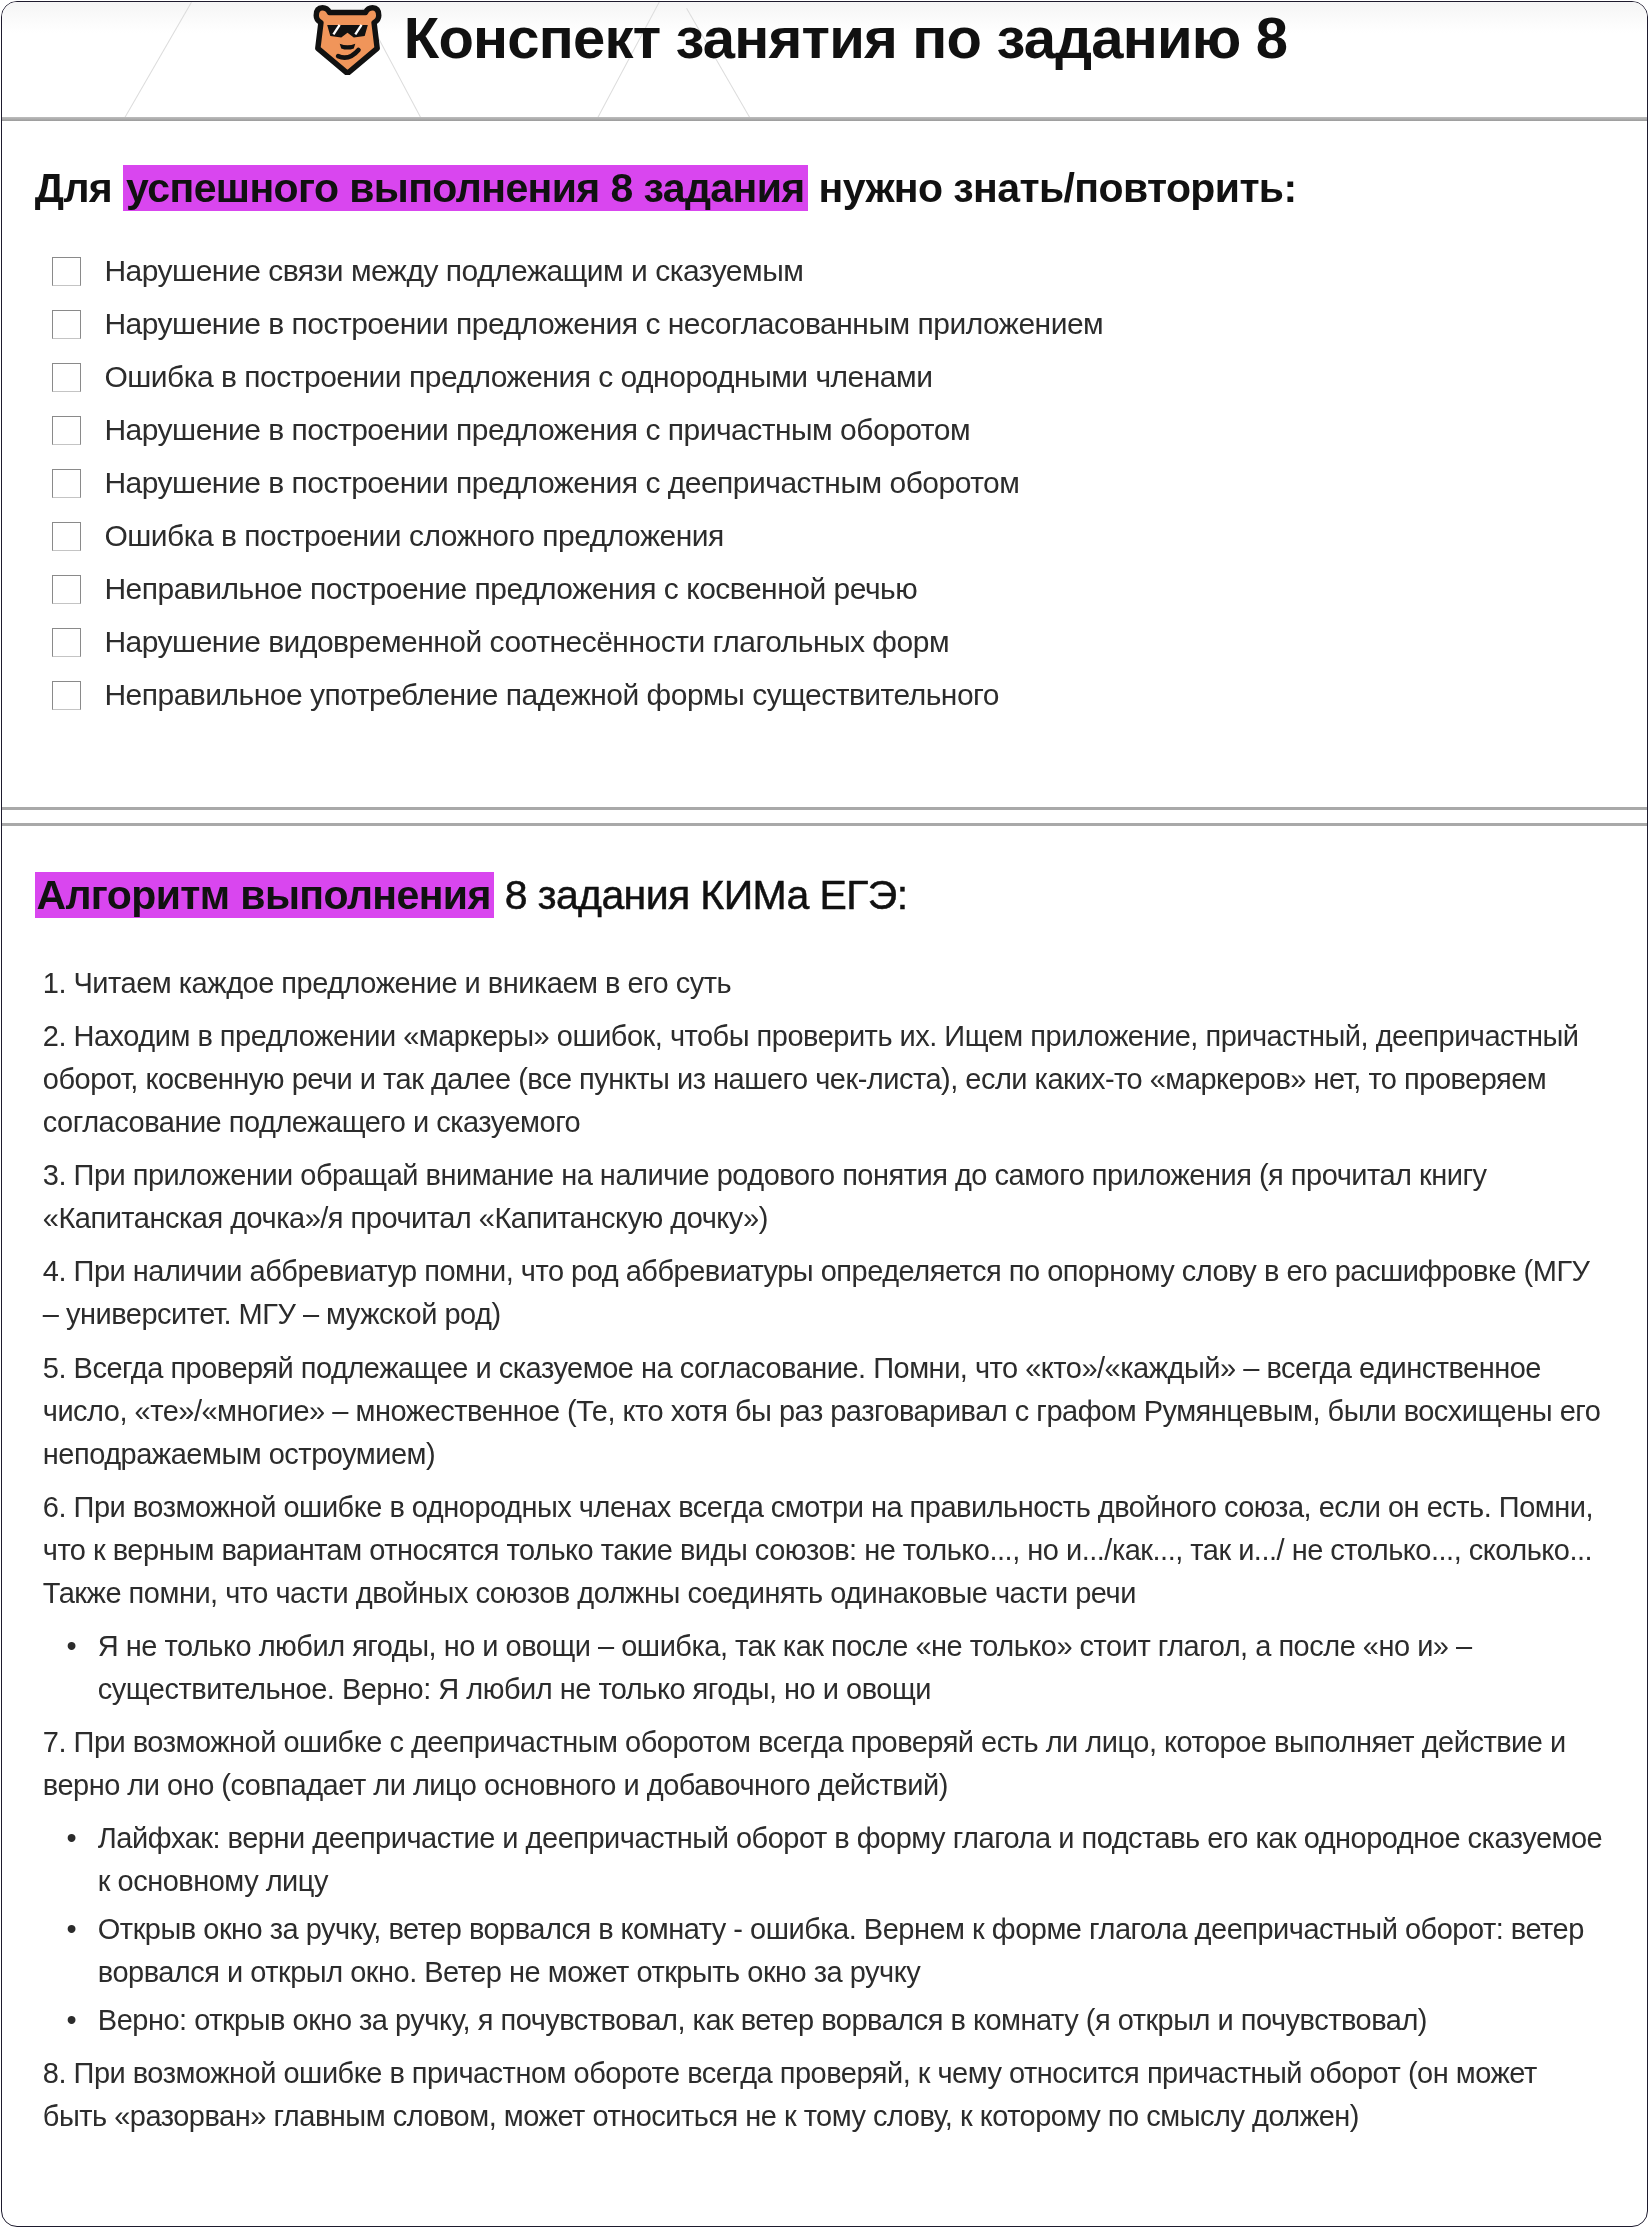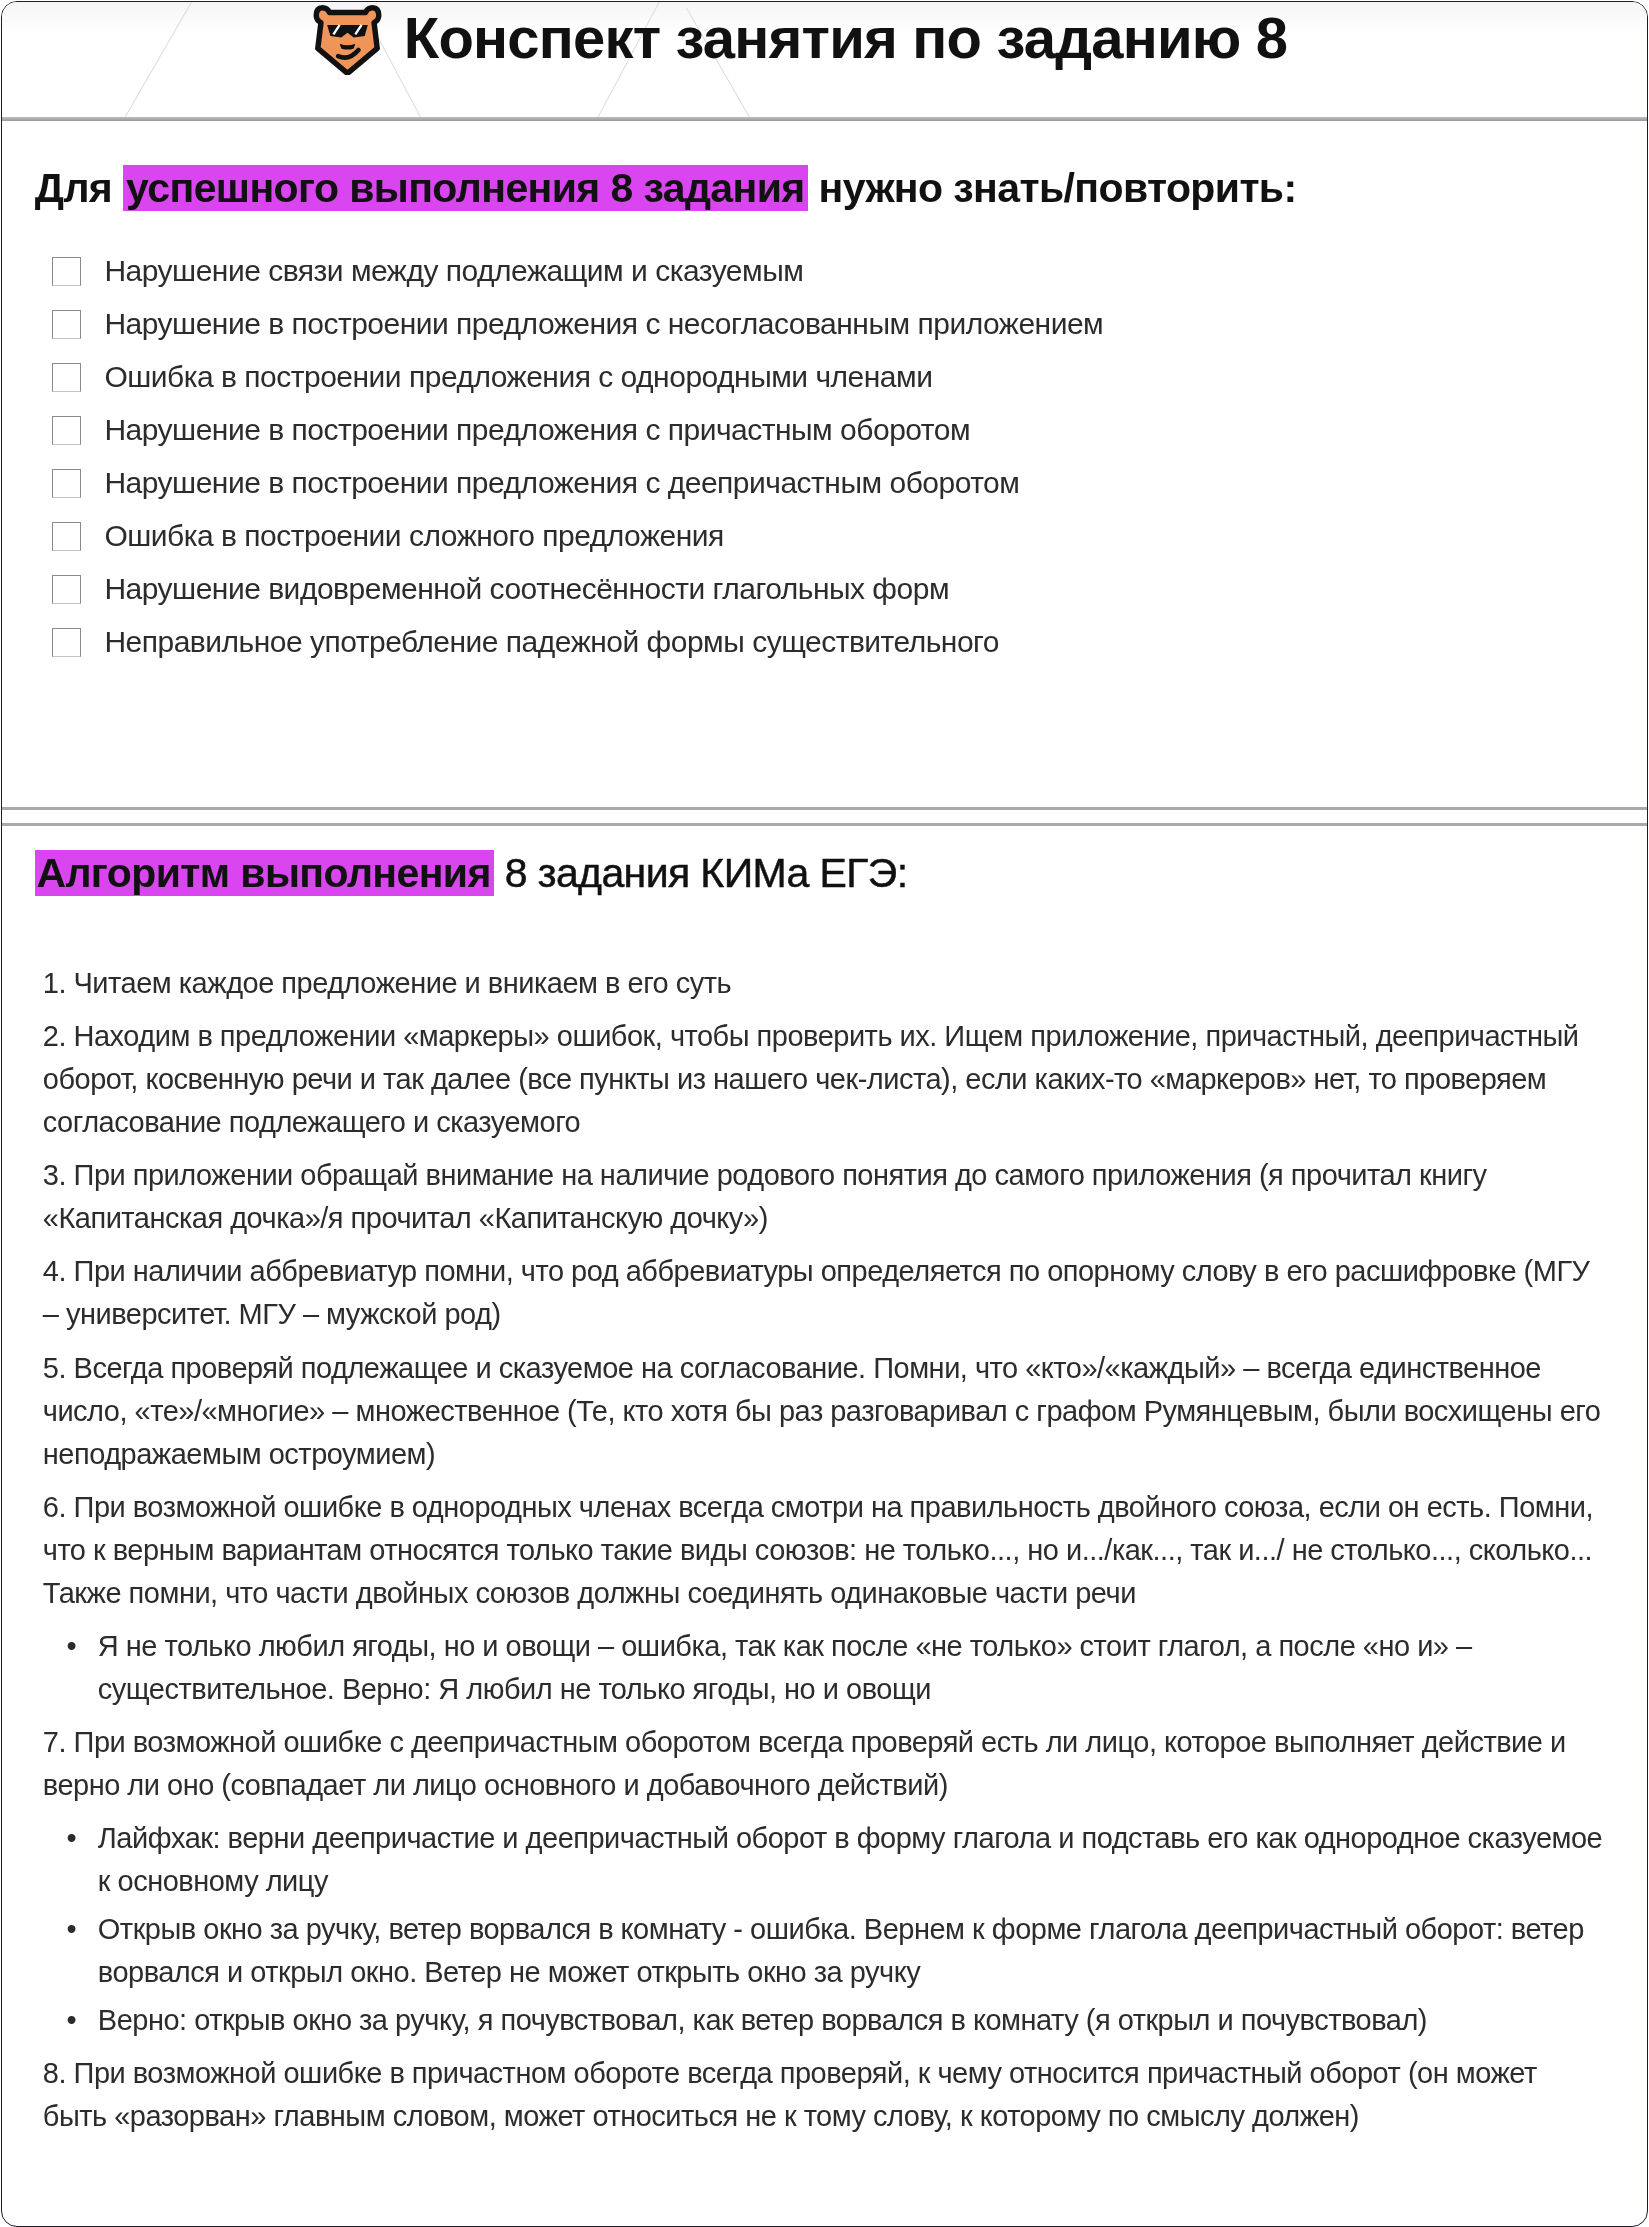--- a/index.html
+++ b/index.html
@@ -13,21 +13,21 @@
   .logo { position: absolute; left: 308px; top: 1.6px; width: 75px; height: 72px; }
   .title { position: absolute; left: 402px; top: -1.6px; font-size: 58px; font-weight: 700; color: #111; letter-spacing: -0.8px; white-space: nowrap; line-height: 75px; }
   .divider { position: absolute; left: 0; width: 100%; background: #a9a9a9; }
   .h1 { position: absolute; left: 33px; top: 159px; font-size: 41px; font-weight: 700; color: #111; white-space: nowrap; letter-spacing: -0.6px; line-height: 55px; }
   .hl { background: #d946ef; padding: 0 3.1px; }
   .h1 .plain { font-weight: 700; }
   .checklist { position: absolute; left: 34px; top: 243px; margin: 0; padding: 0; list-style: none; }
   .check-item { height: 53px; display: flex; align-items: center; padding-left: 16px; }
   .cb { width: 27px; height: 27px; border: 1.6px solid #8a8a8a; box-sizing: content-box; margin-right: 23.6px; flex: none; border-bottom-color: #c4c4c4; }
   .check-label { font-size: 30px; color: #2c2c2c; white-space: nowrap; letter-spacing: -0.5px; }
-  .h2 { position: absolute; left: 33px; top: 844px; font-size: 41px; color: #111; white-space: nowrap; letter-spacing: -0.6px; line-height: 55px; }
+  .h2 { position: absolute; left: 33px; top: 866px; font-size: 41px; color: #111; white-space: nowrap; letter-spacing: -0.6px; line-height: 55px; }
   .h2 .hl { font-weight: 700; padding: 0 3.1px 0 1.6px; }
   .h2 .rest { font-weight: 400; -webkit-text-stroke: 0.5px #111; }
   .steps { position: absolute; left: 33px; top: 952px; width: 1564px; margin: 8px; padding: 0; list-style: none; }
   .step { font-size: 29px; line-height: 43px; color: #2c2c2c; letter-spacing: -0.5px; margin-bottom: 10.2px; }
   .subs { list-style: none; margin: 10.2px 0 0 0; padding: 0; }
   .sub { position: relative; padding-left: 55px; font-size: 29px; line-height: 43px; color: #2c2c2c; letter-spacing: -0.5px; margin-bottom: 10.2px; }
   .bullet { position: absolute; left: 23.6px; top: 0; }
 </style>
 </head>
 <body>
@@ -79,20 +79,24 @@
     <li class="check-item">
         <span class="cb"></span>
         <span class="check-label">Нарушение в построении предложения с деепричастным оборотом</span>
       </li>
     <li class="check-item">
         <span class="cb"></span>
         <span class="check-label">Ошибка в построении сложного предложения</span>
       </li>
     <li class="check-item">
         <span class="cb"></span>
+        <span class="check-label">Неправильное построение предложения с косвенной речью</span>
+      </li>
+    <li class="check-item">
+        <span class="cb"></span>
         <span class="check-label">Нарушение видовременной соотнесённости глагольных форм</span>
       </li>
     <li class="check-item">
         <span class="cb"></span>
         <span class="check-label">Неправильное употребление падежной формы существительного</span>
       </li>
   </ul>
 
   <div class="divider" style="top:805px;height:3.1px;"></div>
   <div class="divider" style="top:821px;height:3.1px;"></div>

